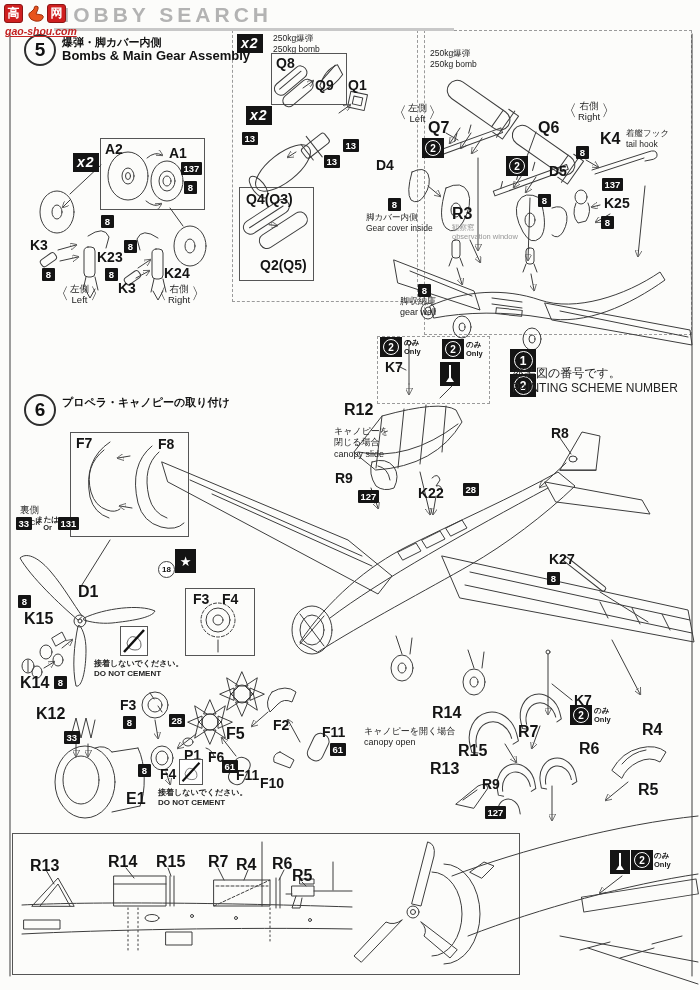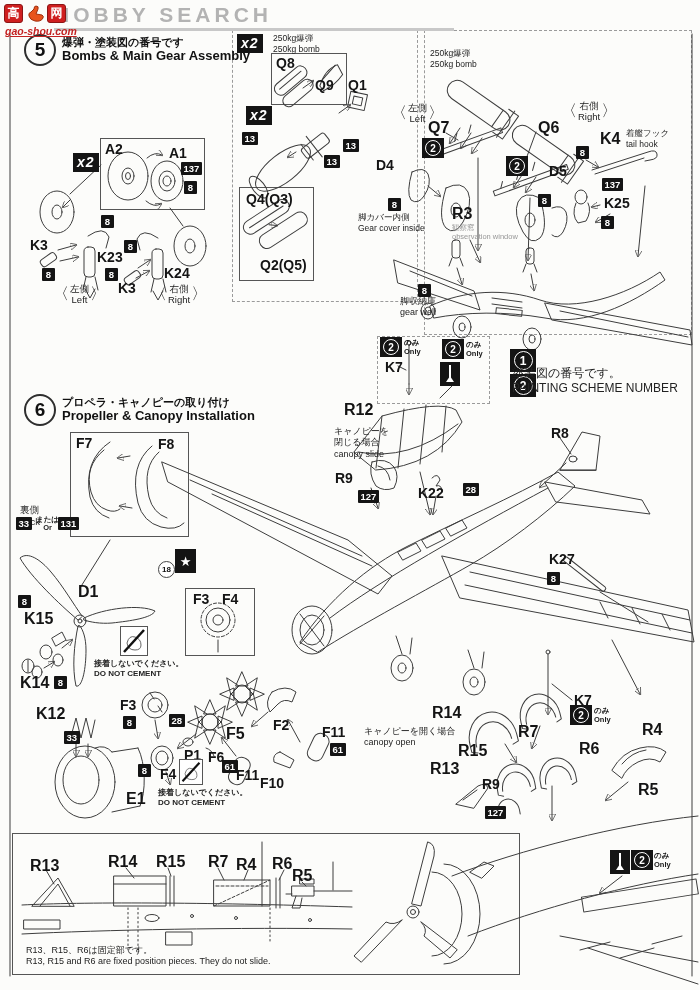--- a/index.html
+++ b/index.html
@@ -448,21 +448,21 @@
       <span class="wchar">高</span>
       <svg class="thumb" width="20" height="20" viewBox="0 0 20 20">
         <path d="M6,9 q-3,1 -2,4 q1,4 6,5 q6,1 8,-3 q1,-2 -1,-3 l-6,-1 2,-5 q1,-3 -2,-3 q-2,0 -2,3 z" fill="#e8541e" stroke="#a03010" stroke-width="1"></path>
       </svg>
       <span class="wchar">网</span>
     </div>
     <span class="gao">gao-shou.com</span>
     <div class="brand">HOBBY SEARCH</div>
 
     <div class="stepc" style="left:24px;top:34px">5</div>
-    <span class="title-ja" style="left:62px;top:35px">爆弾・塗装図の番号です</span>
+    <span class="title-ja" style="left:62px;top:35px">爆弾・脚カバー内側</span>
     <span class="title-en" style="left:62px;top:48px">Bombs &amp; Main Gear Assembly</span>
 
     <span class="x2b" style="left:237px;top:34px">x2</span>
     <div class="cap" style="left:273px;top:33px;font-size:8.5px">
       <span>250kg爆弾</span>
         <span>250kg bomb</span>
     </div>
     <span class="pl" style="left:276px;top:56px">Q8</span>
     <span class="pl" style="left:315px;top:78px">Q9</span>
     <span class="pl" style="left:348px;top:78px">Q1</span>
@@ -537,21 +537,21 @@
         <span>tail hook</span>
     </div>
     <span class="badge" style="left:576px;top:146px">8</span>
     <span class="pl" style="left:376px;top:158px">D4</span>
     <span class="pl" style="left:549px;top:164px">D5</span>
     <span class="badge" style="left:538px;top:194px">8</span>
     <span class="badge" style="left:602px;top:178px">137</span>
     <span class="pl" style="left:604px;top:196px">K25</span>
     <span class="badge" style="left:601px;top:216px">8</span>
     <span class="badge" style="left:388px;top:198px">8</span>
-    <div class="cap" style="left:358px;top:212px;font-size:8.5px">
+    <div class="cap" style="left:366px;top:212px;font-size:8.5px">
       <span>脚カバー内側</span>
         <span>Gear cover inside</span>
     </div>
     <span class="pl lg" style="left:452px;top:206px">R3</span>
     <div class="cap" style="left:452px;top:223px">
       <span class="gr">観察窓</span>
         <span class="gr">observation window</span>
     </div>
     <span class="badge" style="left:418px;top:284px">8</span>
     <div class="cap" style="left:400px;top:296px">
@@ -586,21 +586,20 @@
     <div class="cb lgc" style="left:510px;top:374px">
         <b>2</b>
       </div>
     <div class="cap" style="left:512px;top:366px;font-size:12px">
       <span>塗装図の番号です。</span>
         <span>PAINTING SCHEME NUMBER</span>
     </div>
 
     <div class="stepc" style="left:24px;top:394px">6</div>
     <span class="title-ja" style="left:62px;top:395px">プロペラ・キャノピーの取り付け</span>
-    <span class="title-en" style="left:62px;top:408px">Propeller &amp; Canopy Installation</span>
 
     <span class="pl" style="left:76px;top:436px">F7</span>
     <span class="pl" style="left:158px;top:437px">F8</span>
     <div class="cap" style="left:334px;top:426px">
       <span>キャノピーを</span>
         <span>閉じる場合</span>
         <span>canopy slide</span>
     </div>
     <span class="pl lg" style="left:344px;top:402px">R12</span>
     <span class="pl" style="left:335px;top:471px">R9</span>
@@ -705,18 +704,14 @@
         <span>Only</span>
     </div>
 
     <span class="pl lg" style="left:30px;top:858px">R13</span>
     <span class="pl lg" style="left:108px;top:854px">R14</span>
     <span class="pl lg" style="left:156px;top:854px">R15</span>
     <span class="pl lg" style="left:208px;top:854px">R7</span>
     <span class="pl lg" style="left:236px;top:857px">R4</span>
     <span class="pl lg" style="left:272px;top:856px">R6</span>
     <span class="pl lg" style="left:292px;top:868px">R5</span>
-    <div class="cap" style="left:26px;top:945px;font-size:9px">
-      <span>R13、R15、R6は固定部です。</span>
-        <span>R13, R15 and R6 are fixed position pieces. They do not slide.</span>
-    </div>
   </div>
 </div>
 
 </body></html>

